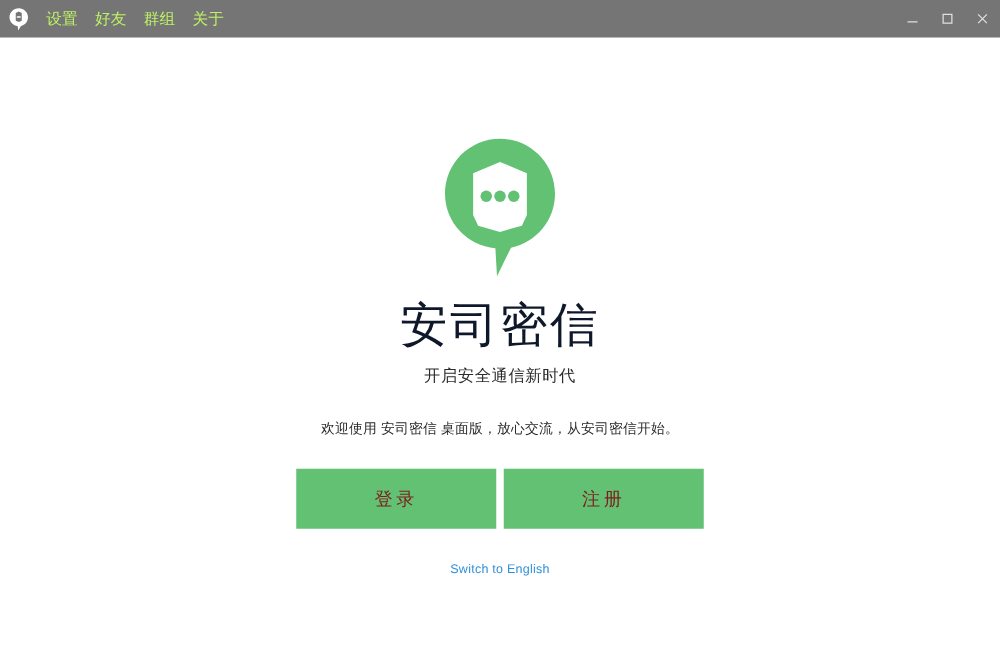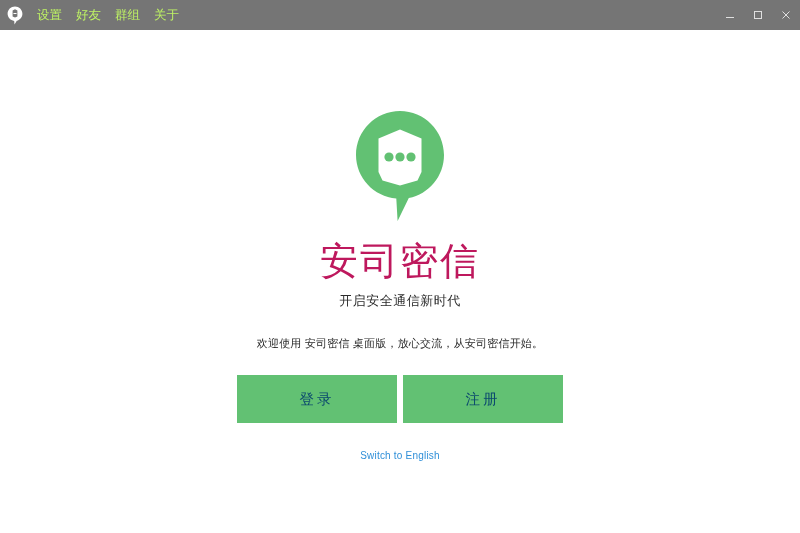--- a/index.html
+++ b/index.html
@@ -78,21 +78,21 @@
     width: 90px;
     height: 112px;
     display: flex;
     align-items: flex-start;
     justify-content: center;
   }
   .brand-title {
     margin-top: 20px;
     font-size: 38px;
     letter-spacing: 2px;
-    color: #be185d;
+    color: #0f172a;
     font-weight: normal;
     line-height: 1;
   }
   .brand-sub {
     margin-top: 14px;
     font-size: 13px;
     color: #2b2b2b;
     letter-spacing: 0.5px;
     line-height: 1;
     text-align: center;
@@ -106,21 +106,21 @@
   }
   .btn-row {
     margin-top: 26px;
     display: flex;
     gap: 6px;
   }
   .btn {
     width: 160px;
     height: 48px;
     background: #62c173;
-    color: #0c4a6e;
+    color: #7f1d1d;
     font-size: 14.5px;
     letter-spacing: 3px;
     display: flex;
     align-items: center;
     justify-content: center;
     border: none;
     cursor: pointer;
     font-family: inherit;
     padding: 0;
   }

